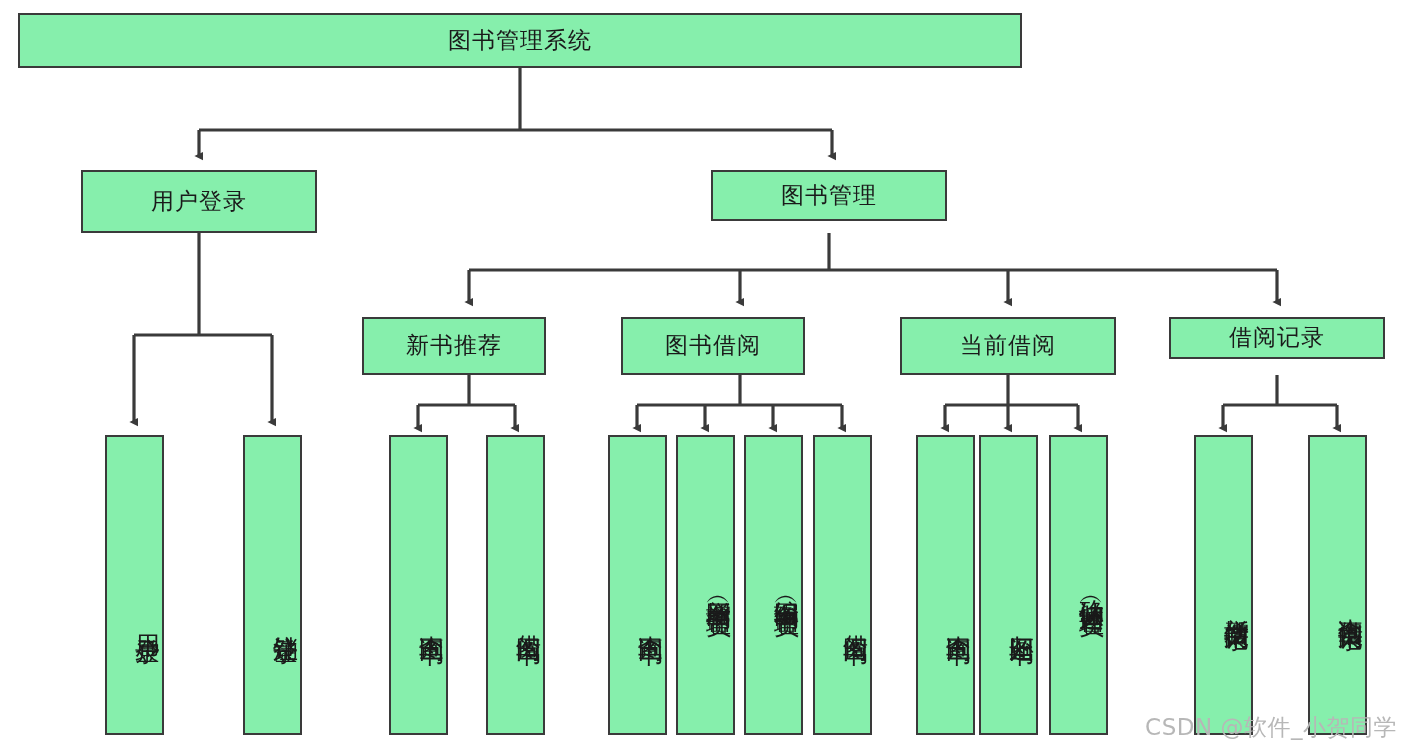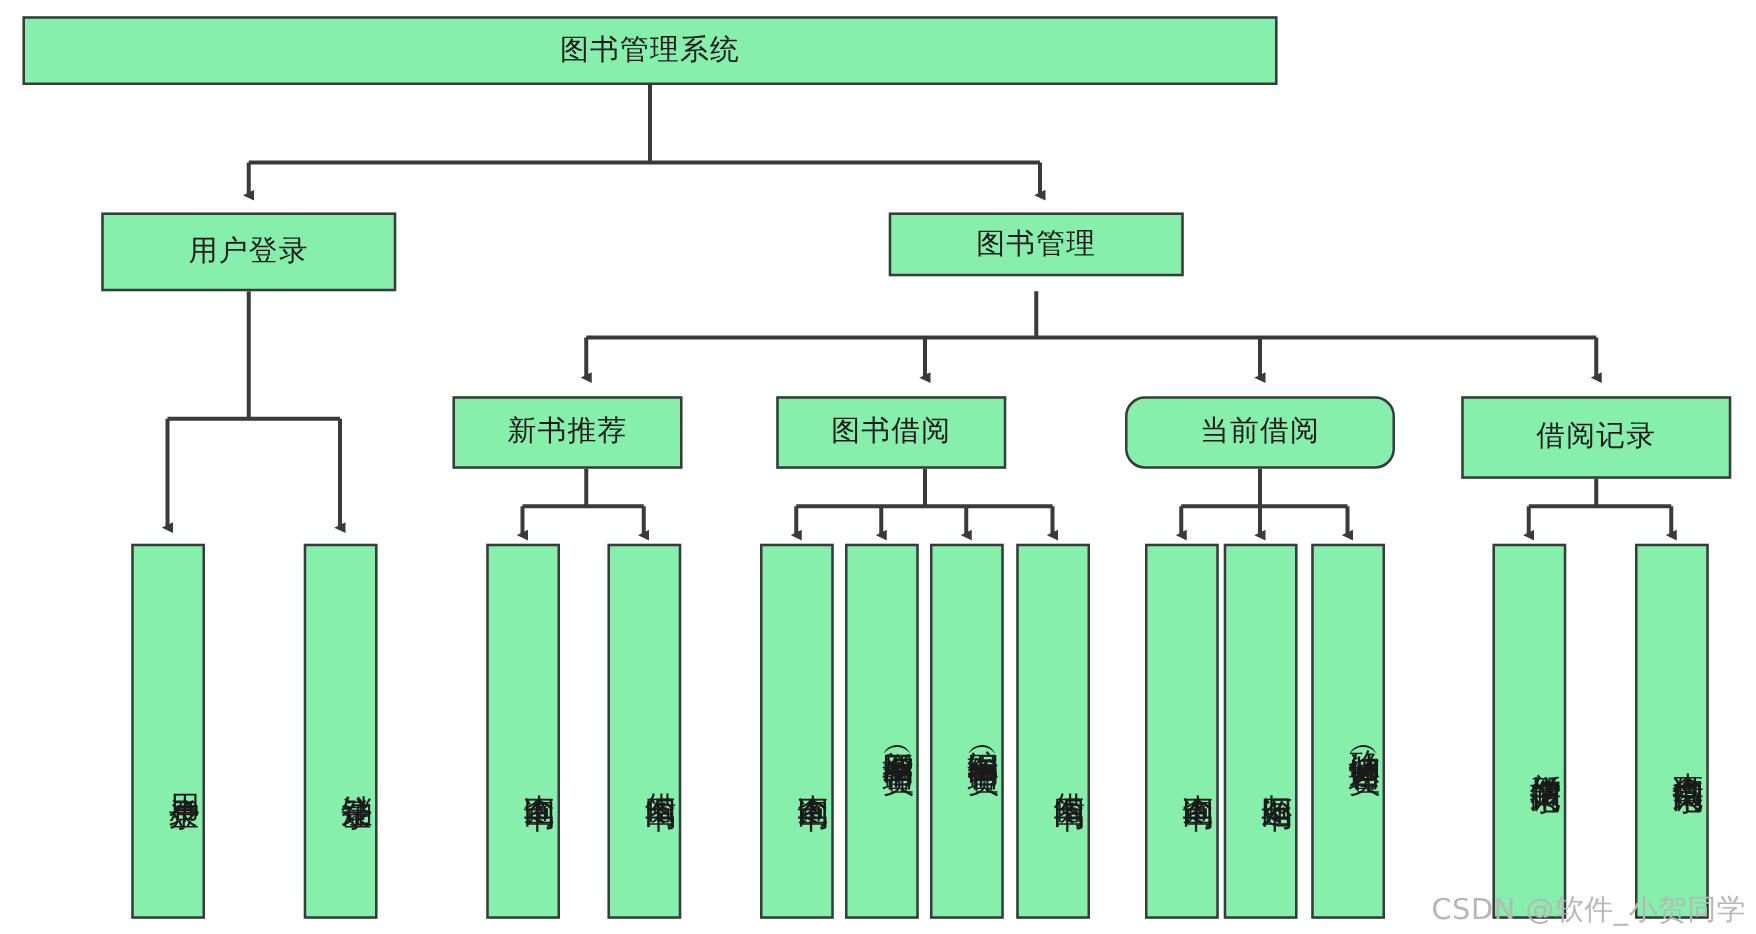--- a/index.html
+++ b/index.html
@@ -138,25 +138,25 @@
   </div>
 
   <div class="node node-h" style="left:362px; top:317px; width:184px; height:58px;">
     <span>新书推荐</span>
   </div>
 
   <div class="node node-h" style="left:595px; top:317px; width:184px; height:58px;margin-left:26px;">
     <span>图书借阅</span>
   </div>
 
-  <div class="node node-h" style="left:900px; top:317px; width:216px; height:58px;border-radius:16px;">
+  <div class="node node-h" style="left:900px; top:317px; width:216px; height:58px;">
     <span>当前借阅</span>
   </div>
 
-  <div class="node node-h" style="left:1169px; top:317px; width:216px; height:66px;">
+  <div class="node node-h" style="left:1169px; top:317px; width:216px; height:42px;">
     <span>借阅记录</span>
   </div>
 
   <div class="node node-v" style="left:105px; top:435px; width:59px; height:300px; padding-top:68px;">
     <span class="vlabel">用户登录</span>
   </div>
 
   <div class="node node-v" style="left:243px; top:435px; width:59px; height:300px; padding-top:68px;">
     <span class="vlabel">注销登录</span>
   </div>

